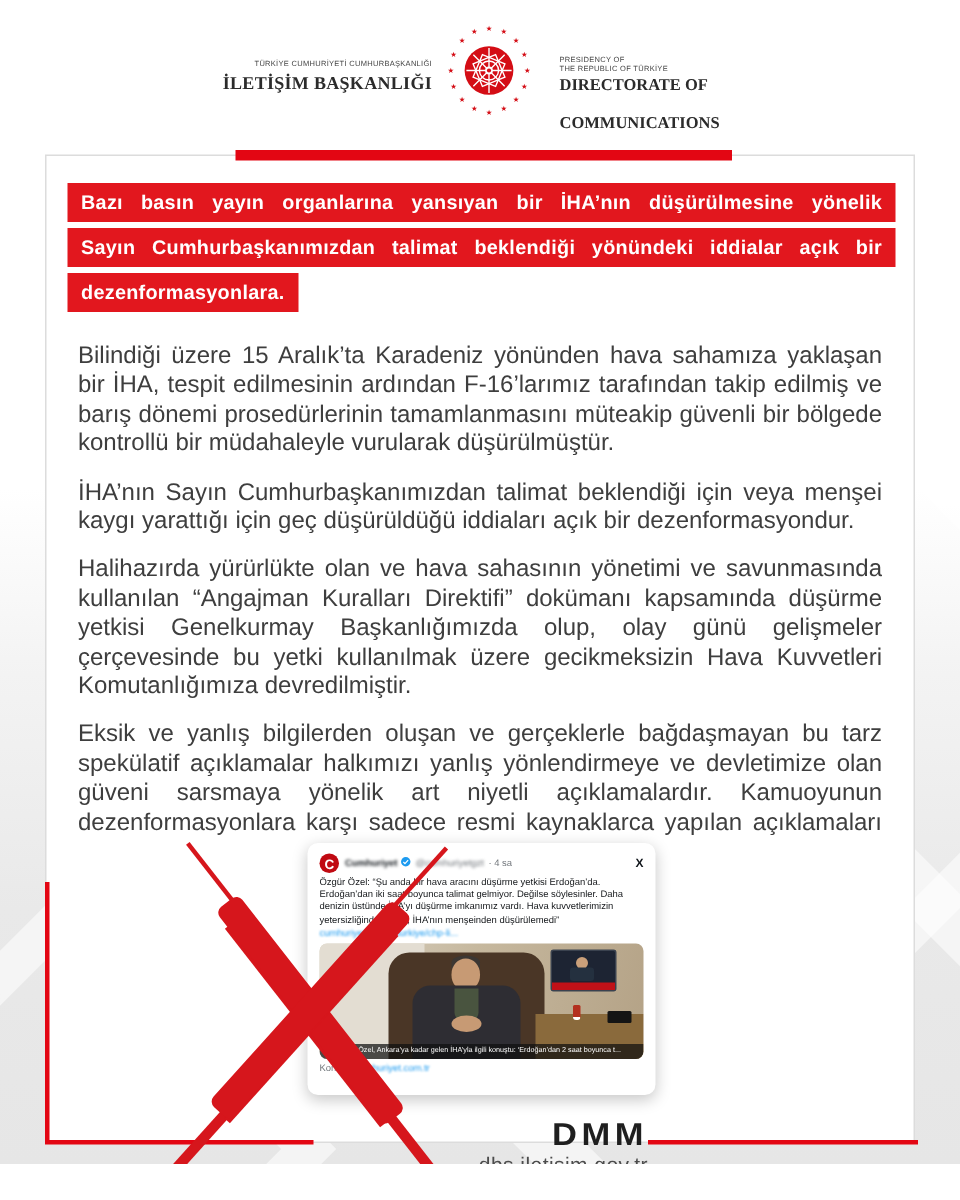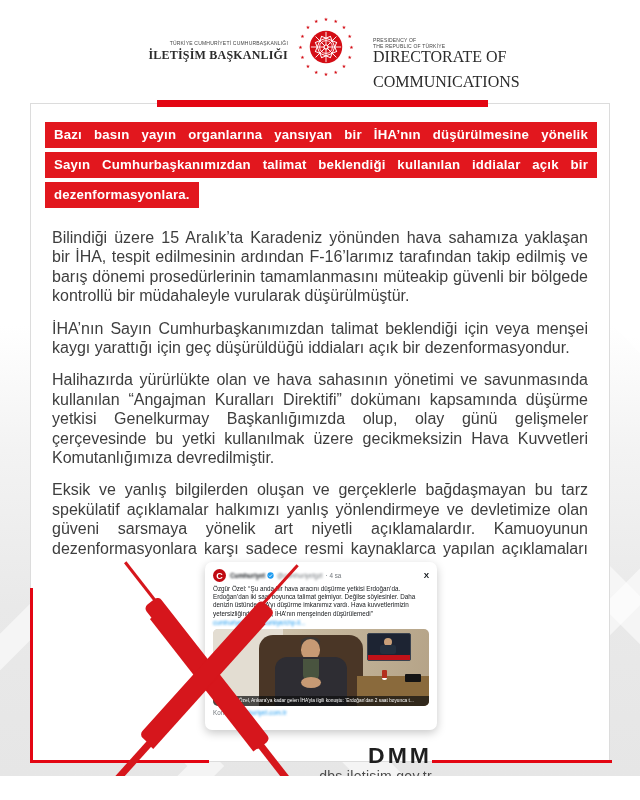--- a/index.html
+++ b/index.html
@@ -11,21 +11,21 @@
   .bg-m1{width:210px;height:210px;right:-90px;top:330px;}
   .bg-m2{width:260px;height:260px;right:-60px;top:560px;border-width:34px;}
   .bg-m3{width:200px;height:200px;left:-80px;top:640px;}
 
   
   .hdr-left{position:absolute;top:40px;right:352px;text-align:right;color:#2b2b2b;}
   .hdr-left .tiny{font-size:5px;letter-spacing:.2px;color:#444;}
   .hdr-left .big{font-family:"Liberation Serif",serif;font-weight:bold;font-size:12px;letter-spacing:.2px;margin-top:2px;}
   .hdr-right{position:absolute;top:37px;left:373px;color:#2b2b2b;}
   .hdr-right .tiny{font-size:5px;letter-spacing:.2px;color:#444;line-height:6px;}
-  .hdr-right .big{font-family:"Liberation Serif",serif;font-weight:normal;font-size:16px;line-height:12.5px;margin-top:2px;}
+  .hdr-right .big{font-family:"Liberation Serif",serif;font-weight:bold;font-size:11px;line-height:12.5px;margin-top:2px;}
   .emblem{position:absolute;left:297px;top:14px;}
 
   
   .card{position:absolute;left:30px;top:103px;width:580px;height:659px;background:#fff;
         border:1.5px solid #dcdcdc;box-sizing:border-box;z-index:1;}
   .accent-top{position:absolute;left:157px;top:100px;width:331px;height:7px;background:#e30613;z-index:3;}
   .accent-left{position:absolute;left:29.5px;top:588px;width:3px;height:174px;background:#e30613;z-index:3;}
   .accent-bottom-l{position:absolute;left:29.5px;top:759.5px;width:179px;height:3px;background:#e30613;z-index:3;}
   .accent-bottom-r{position:absolute;left:432px;top:759.5px;width:179.5px;height:3px;background:#e30613;z-index:3;}
 
@@ -142,21 +142,21 @@
   </div>
 
   <div class="card"></div>
   <div class="accent-top"></div>
   <div class="accent-left"></div>
   <div class="accent-bottom-l"></div>
   <div class="accent-bottom-r"></div>
 
   <div class="banner">
     <div class="banner-line justify">Bazı basın yayın organlarına yansıyan bir İHA’nın düşürülmesine yönelik</div>
-    <div class="banner-line justify">Sayın Cumhurbaşkanımızdan talimat beklendiği kullanılan iddialar açık bir</div>
+    <div class="banner-line justify">Sayın Cumhurbaşkanımızdan talimat beklendiği yönündeki iddialar açık bir</div>
     <div class="banner-line last">dezenformasyonlara.</div>
   </div>
 
   <div class="bodytext">
     <p>Bilindiği üzere 15 Aralık’ta Karadeniz yönünden hava sahamıza yaklaşan bir İHA, tespit edilmesinin ardından F-16’larımız tarafından takip edilmiş ve barış dönemi prosedürlerinin tamamlanmasını müteakip güvenli bir bölgede kontrollü bir müdahaleyle vurularak düşürülmüştür.</p>
     <p>İHA’nın Sayın Cumhurbaşkanımızdan talimat beklendiği için veya menşei kaygı yarattığı için geç düşürüldüğü iddiaları açık bir dezenformasyondur.</p>
     <p>Halihazırda yürürlükte olan ve hava sahasının yönetimi ve savunmasında kullanılan “Angajman Kuralları Direktifi” dokümanı kapsamında düşürme yetkisi Genelkurmay Başkanlığımızda olup, olay günü gelişmeler çerçevesinde bu yetki kullanılmak üzere gecikmeksizin Hava Kuvvetleri Komutanlığımıza devredilmiştir.</p>
     <p>Eksik ve yanlış bilgilerden oluşan ve gerçeklerle bağdaşmayan bu tarz spekülatif açıklamalar halkımızı yanlış yönlendirmeye ve devletimize olan güveni sarsmaya yönelik art niyetli açıklamalardır. Kamuoyunun dezenformasyonlara karşı sadece resmi kaynaklarca yapılan açıklamaları dikkate alması önem teşkil etmektedir.</p>
   </div>
 

